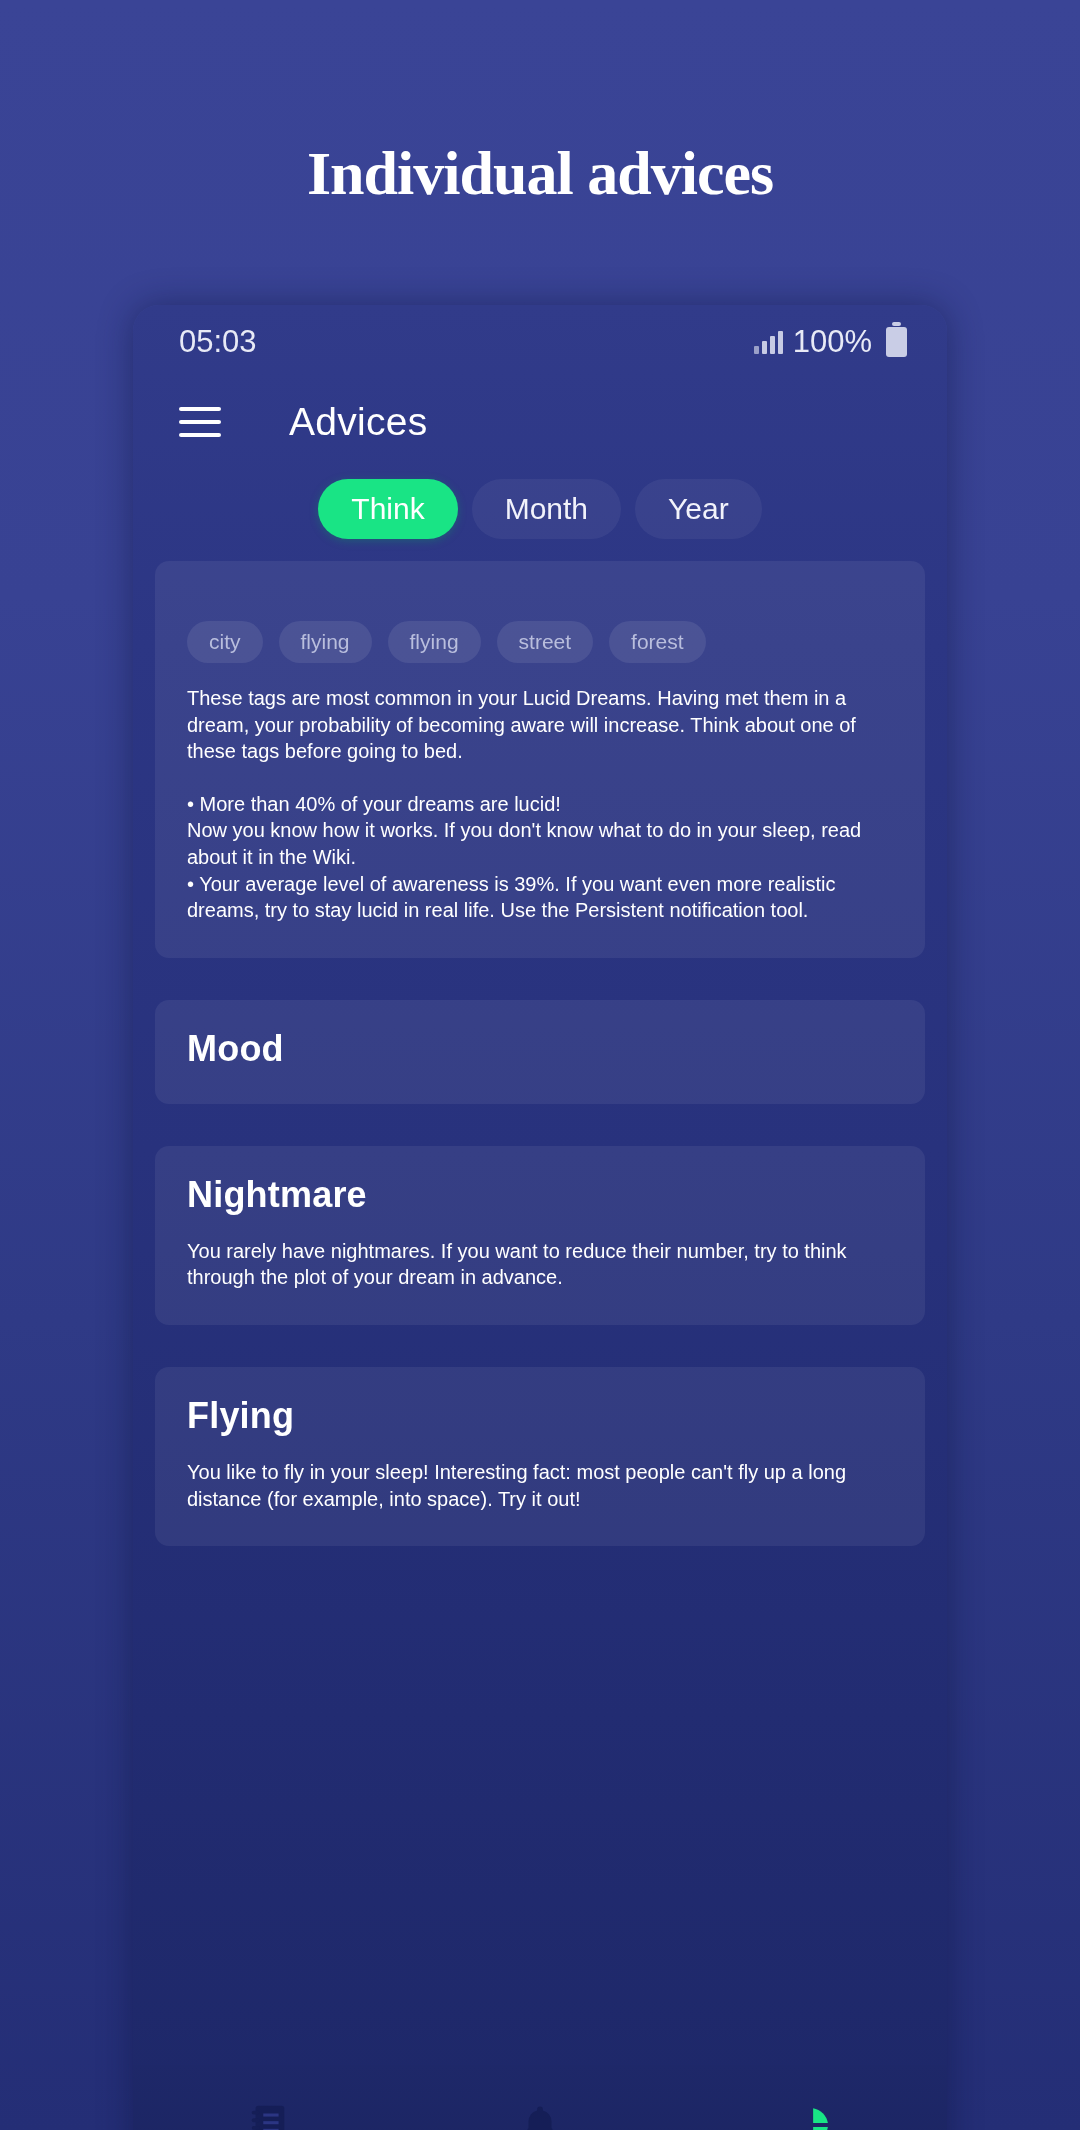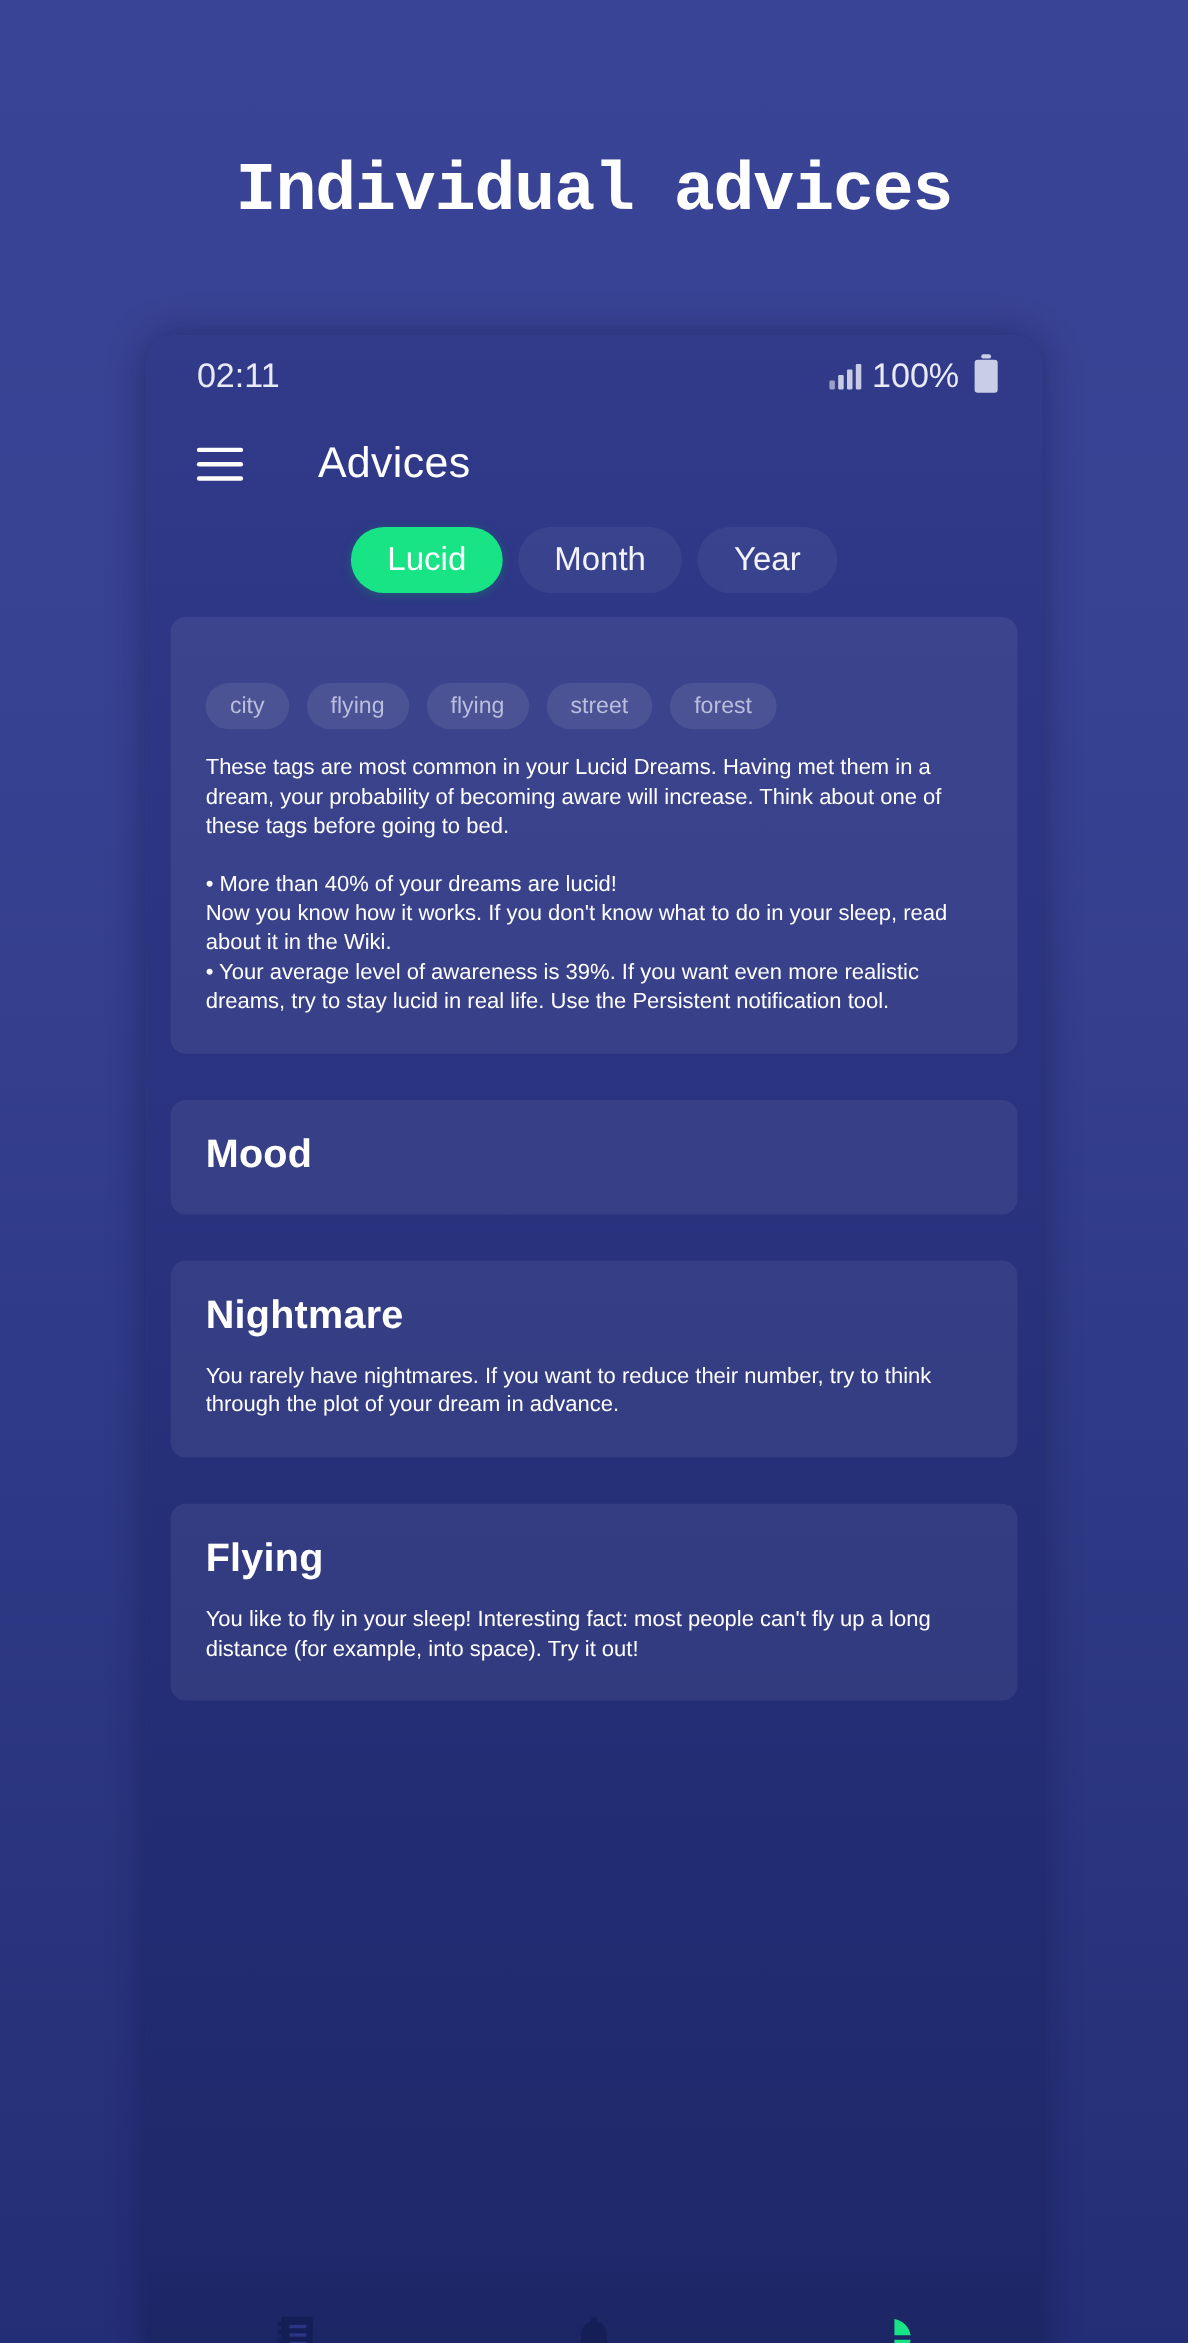--- a/index.html
+++ b/index.html
@@ -16,21 +16,21 @@
     background: linear-gradient(180deg, #3a4496 0%, #384293 28%, #2f3a86 62%, #242e76 100%);
   }
   #promo-title {
     position:absolute;
     top:138px; left:0; right:0;
     text-align:center;
     color:#ffffff;
     font-size:62px;
     font-weight:bold;
     letter-spacing:-1px;
-    font-family:Liberation Mono, monospace;
+    font-family:Liberation Serif, serif;
   }
   
   #phone {
     position:absolute;
     left:133px; top:305px;
     width:814px; height:1880px;
     border-radius:26px 26px 0 0;
     background: linear-gradient(180deg,#313b8a 0%, #2c3684 18%, #28327d 45%, #222c72 75%, #1d2767 100%);
     overflow:hidden;
     box-shadow: 0 0 34px rgba(12,18,60,.45);
@@ -101,21 +101,21 @@
 </head>
 <body>
 
 <div id="backdrop"></div>
 
 <div id="promo-title">Individual advices</div>
 
 <div id="phone">
 
   <div id="statusbar">
-    <span>02:11</span>
+    <span>05:03</span>
     <span id="status-right">
       <span class="sig">
           <i></i>
           <i></i>
           <i></i>
           <i></i>
         </span>
       <span>100%</span>
       <span id="battery"></span>
     </span>
@@ -124,21 +124,21 @@
   <div id="appbar">
     <div id="hamburger">
       <span></span>
         <span></span>
         <span></span>
     </div>
     <div id="appbar-title">Advices</div>
   </div>
 
   <div id="segment">
-    <div class="seg active">Lucid</div>
+    <div class="seg active">Think</div>
     <div class="seg">Month</div>
     <div class="seg">Year</div>
   </div>
 
   <div id="cards">
 
     <div class="card">
       <div class="tags">
         <span class="tag">city</span>
         <span class="tag">flying</span>

